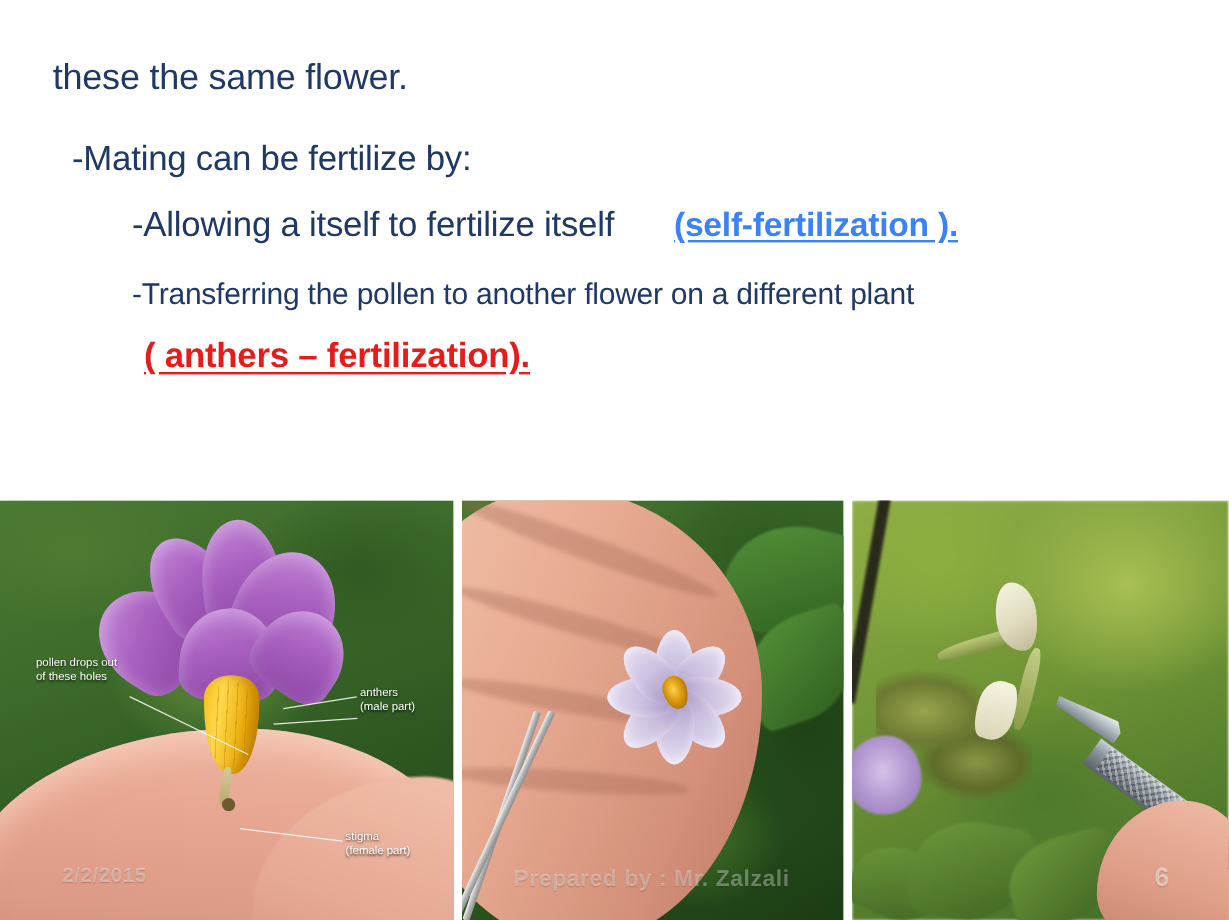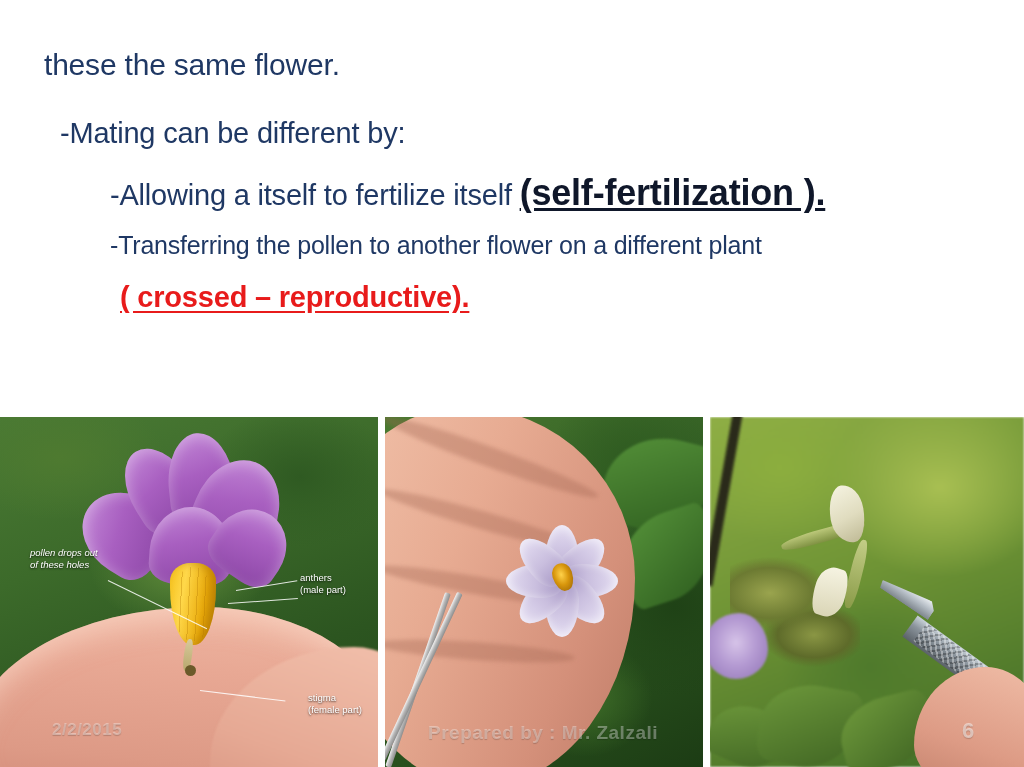--- a/index.html
+++ b/index.html
@@ -38,25 +38,26 @@
   .l5 { left: 110px; top: 231px; font-size: 25px; }
   .l6 { left: 120px; top: 281px; font-size: 29px; }
 
   .num {
     color: #E02020;
     font-size: 36px;
     font-weight: 400;
     vertical-align: -2px;
   }
   .red-bold {
-    color: #0f172a;
+    color: #3b82f6;
     font-weight: bold;
     text-decoration: underline;
     text-underline-offset: 3px;
-    font-size: 36px;
+    font-size: 28px;
+    margin-left: 42px;
   }
   .red-bold-big {
     color: #E81B1B;
     font-weight: bold;
     text-decoration: underline;
     text-underline-offset: 4px;
     font-size: 29px;
   }
 
   
@@ -153,23 +154,23 @@
   }
   .lbl {
     position: absolute;
     color: #ffffff;
     font-size: 9.5px;
     line-height: 11.5px;
     font-family: "Liberation Sans", sans-serif;
     text-shadow: 0 1px 2px rgba(0,0,0,.75);
     white-space: pre-line;
   }
-  .lbl-pollen  { left: 30px;  top: 547px; font-style: italic; }
+  .lbl-pollen  { left: 30px;  top: 547px; }
   .lbl-anthers { left: 300px; top: 572px; }
-  .lbl-stigma  { left: 288px; top: 692px; margin-left: 20px; }
+  .lbl-stigma  { left: 288px; top: 692px; }
   .leader {
     position: absolute;
     height: 1px;
     background: rgba(255,255,255,.85);
     transform-origin: left center;
   }
   .ld1 { left: 108px; top: 580px; width: 110px; transform: rotate(26deg); }
   .ld2 { left: 236px; top: 590px; width: 62px;  transform: rotate(-9deg); }
   .ld3 { left: 228px; top: 603px; width: 70px;  transform: rotate(-4deg); }
   .ld4 { left: 200px; top: 690px; width: 86px;  transform: rotate(7deg); }
@@ -363,27 +364,27 @@
   .wm-page { left: 962px; top: 718px; font-size: 22px; color: rgba(255,255,255,.5); }
 </style>
 </head>
 <body>
 
 <div class="slide-text">
 
 
   <div class="line l2">these the same flower.</div>
 
-  <div class="line l3">-Mating can be different by:</div>
+  <div class="line l3">-Mating can be fertilize by:</div>
 
   <div class="line l4"><span>-Allowing a itself to fertilize itself  </span><span class="red-bold">(self-fertilization ).</span></div>
 
   <div class="line l5">-Transferring the pollen to another flower on a different plant</div>
 
-  <div class="line l6"><span class="red-bold-big">( crossed – reproductive).</span></div>
+  <div class="line l6"><span class="red-bold-big">( anthers – fertilization).</span></div>
 </div>
 
 <div class="photo-strip">
 
   <div class="panel" id="panel-1">
     <div class="bg p1-bg"></div>
     <div class="p1-finger"></div>
     <div class="p1-finger2"></div>
     <div class="petal pt3"></div>
     <div class="petal pt1"></div>

